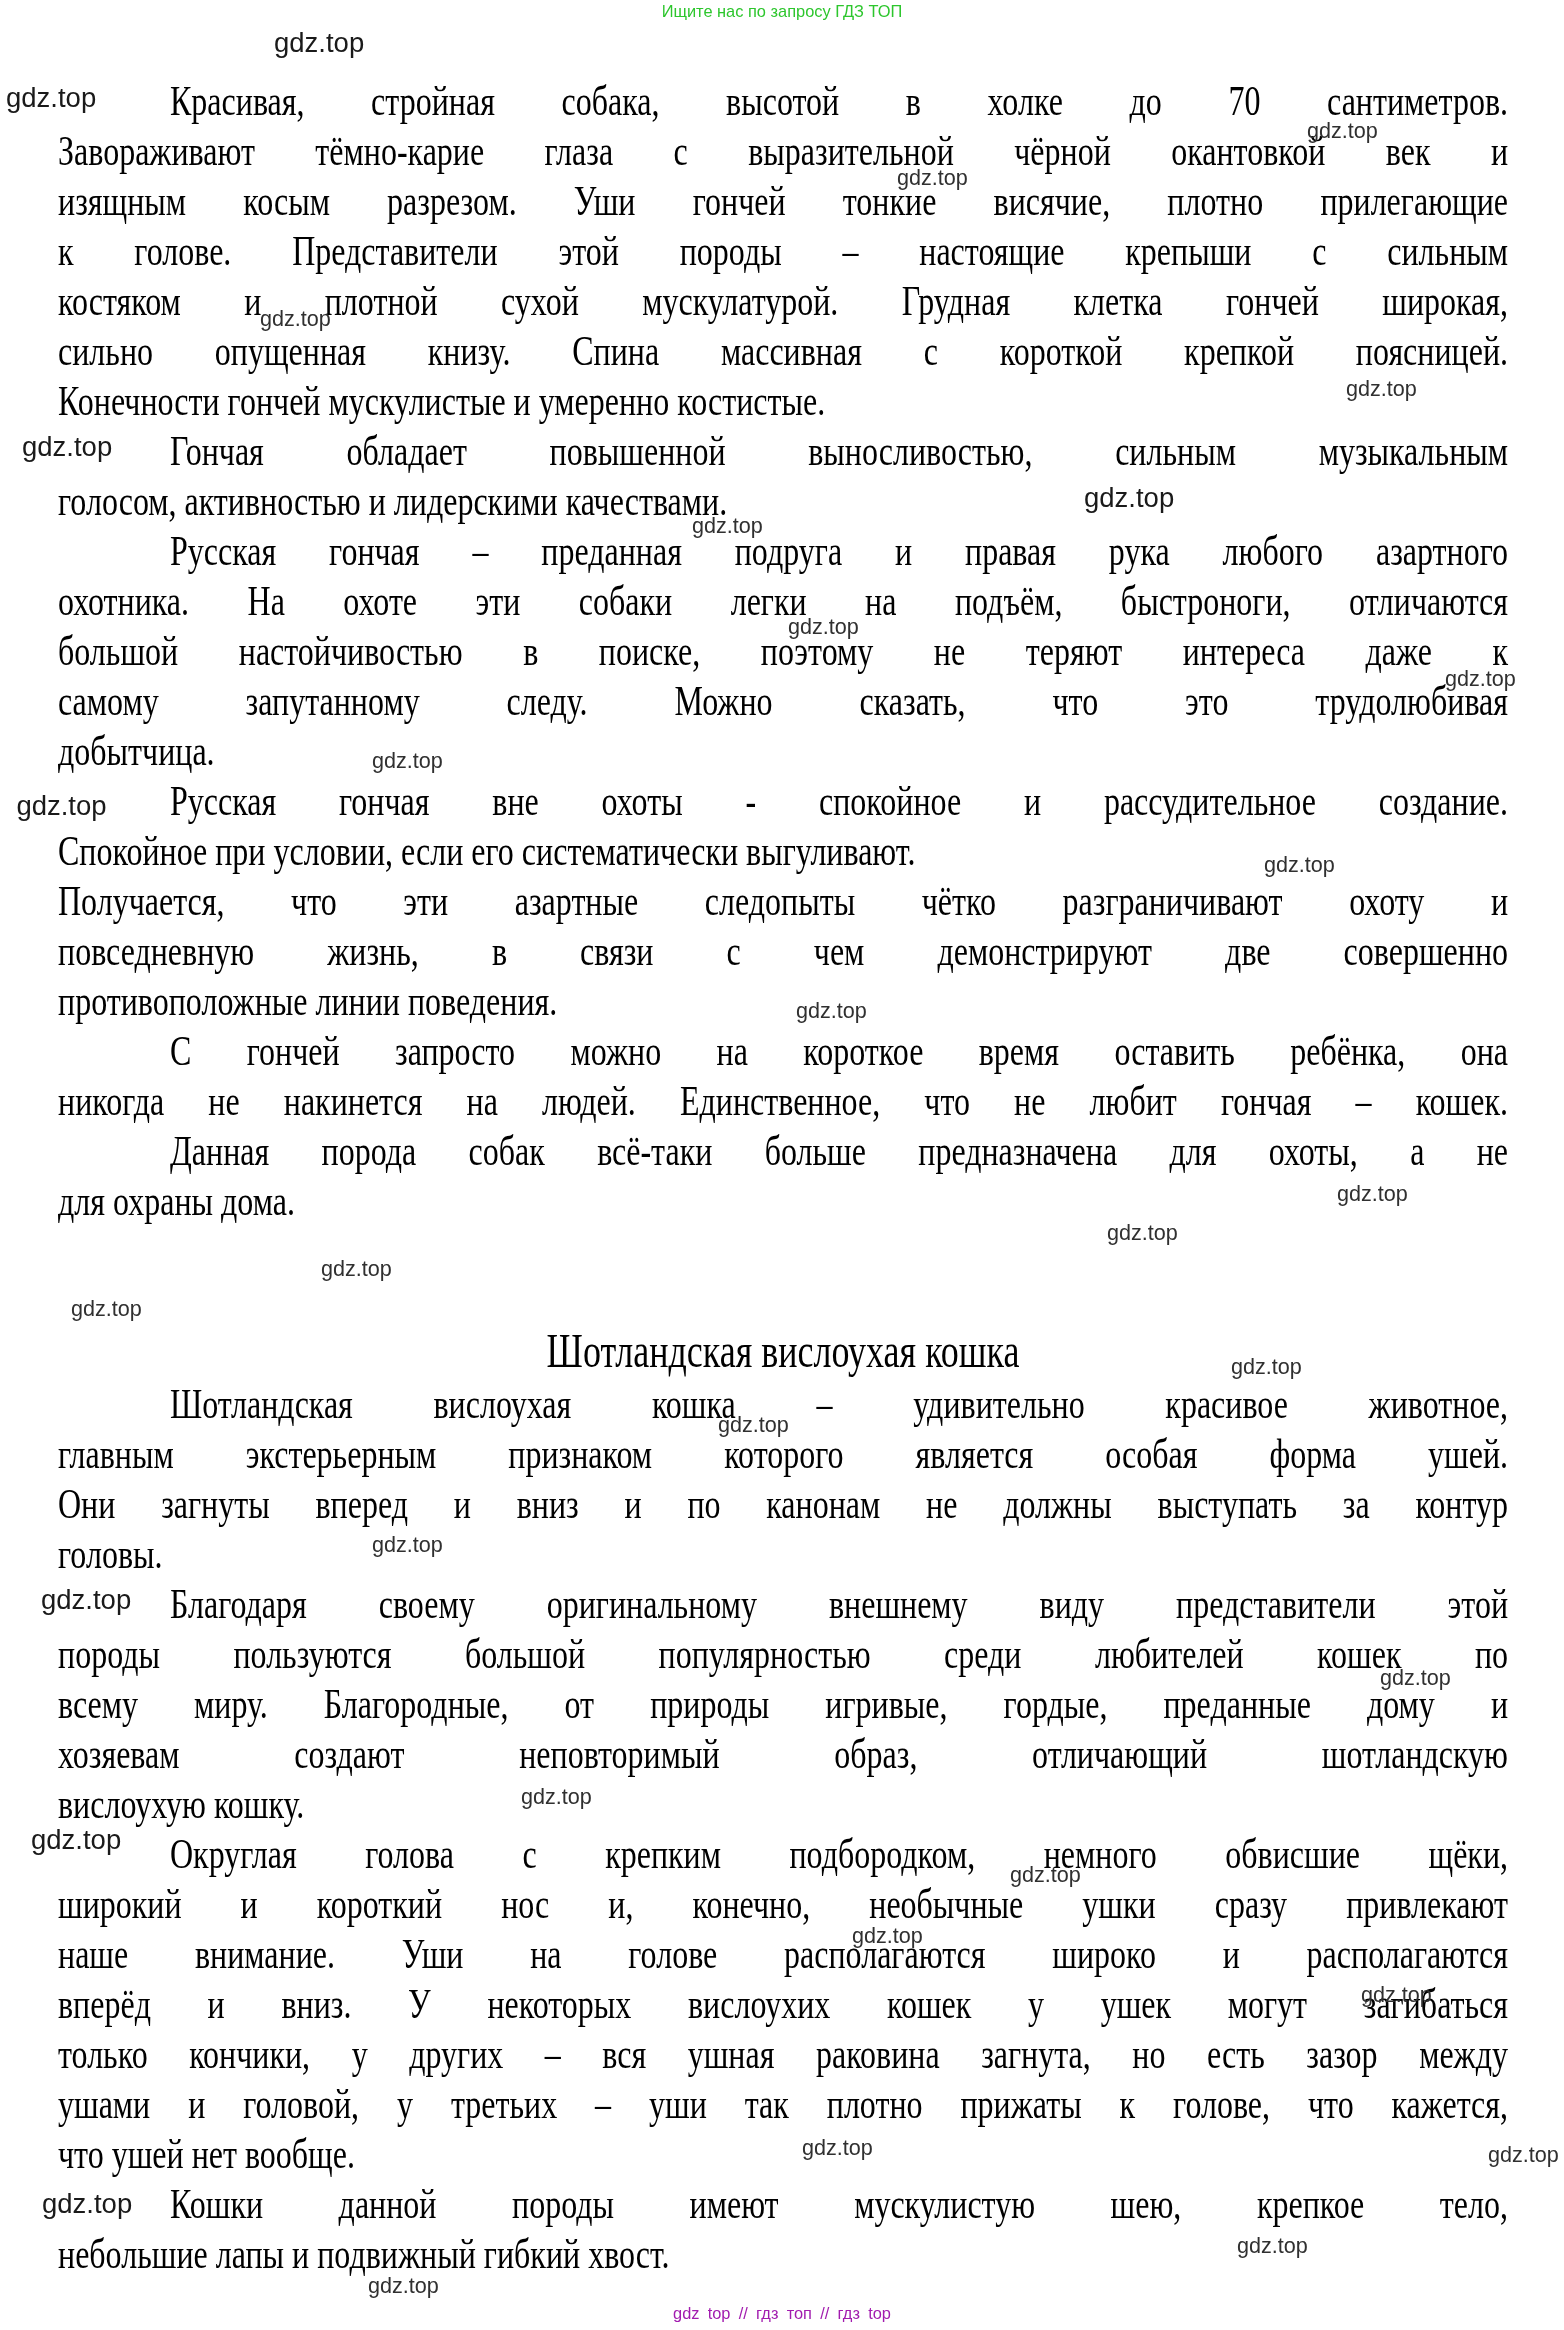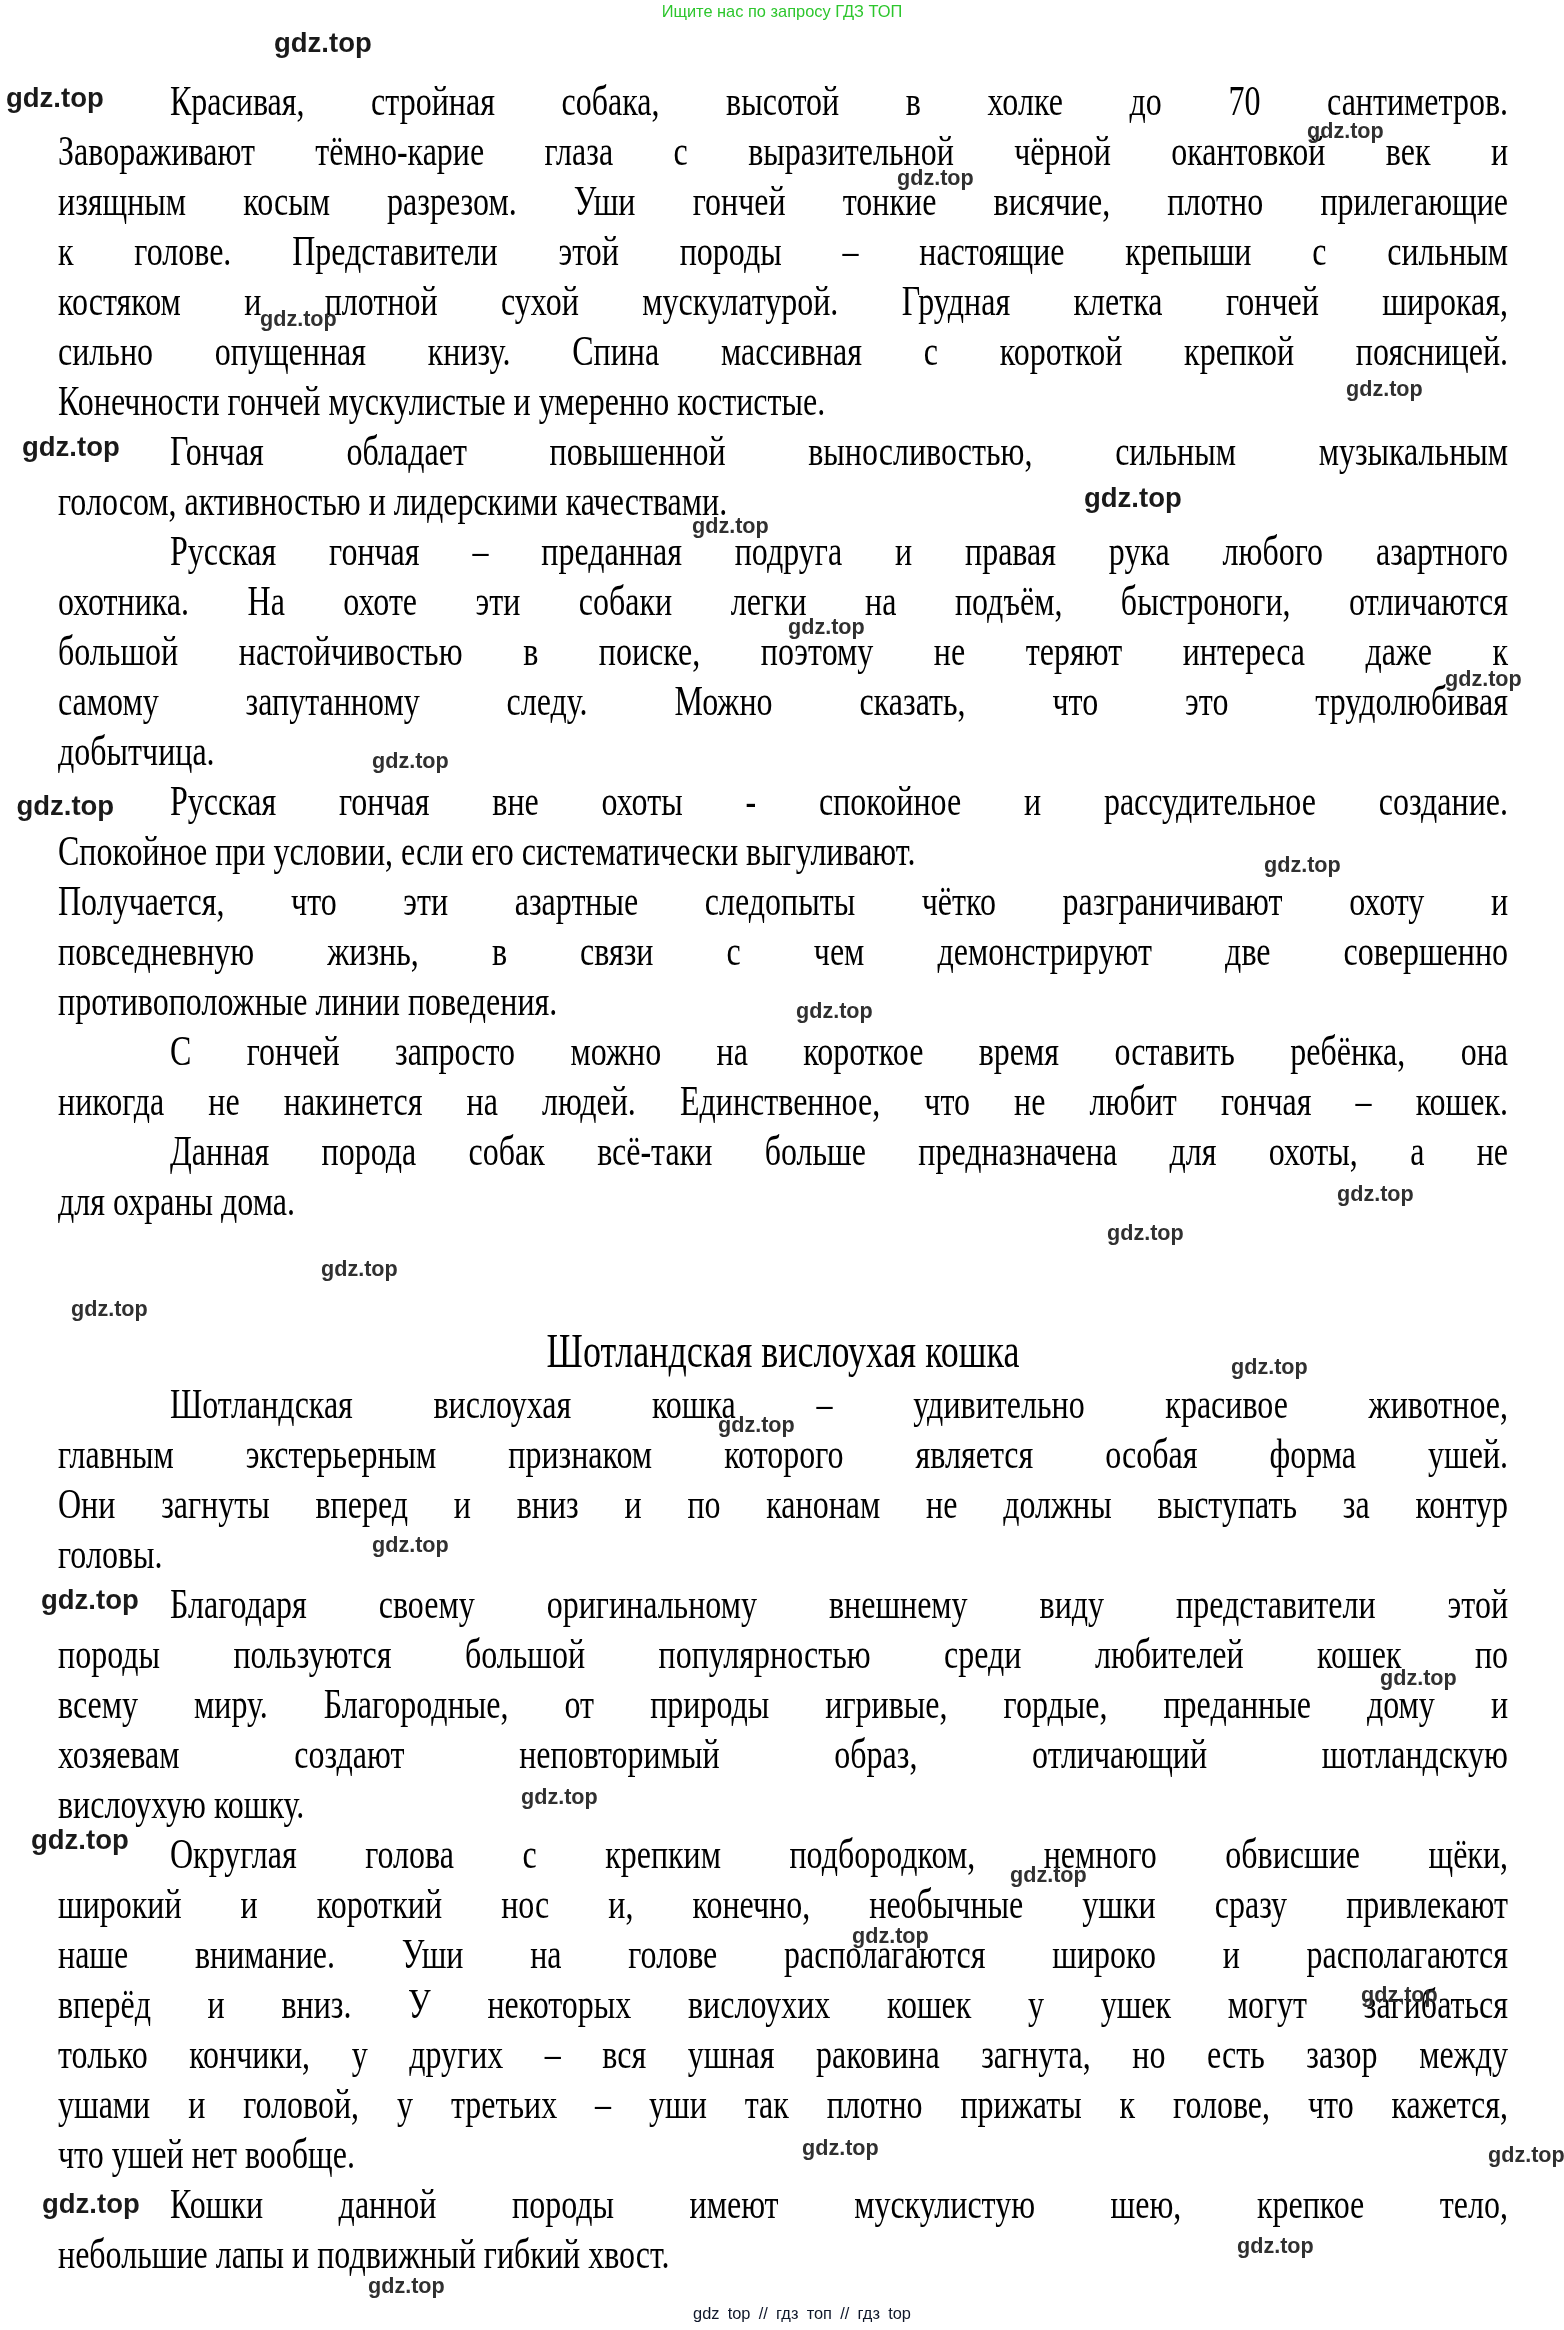--- a/index.html
+++ b/index.html
@@ -38,21 +38,21 @@
   .heading{
     position:absolute;top:1326px;left:58px;width:1450px;
     height:50px;line-height:50px;
     font-size:36px;color:#000;text-align:center;
     transform:scaleY(1.32);transform-origin:50% 50%;
     white-space:nowrap;
   }
   .wm{
     position:absolute;
     font-family:"Liberation Sans","DejaVu Sans",sans-serif;
-    font-size:21.6px;white-space:nowrap;font-weight:bold;
+    font-size:21.6px;white-space:nowrap;
   }
   .wm.lg{font-size:27.5px;}
 </style>
 </head>
 <body>
 
 <div class="page" style="background: rgb(255, 255, 255);">
   <div class="promo" style="color: rgb(45, 198, 45);">Ищите нас по запросу ГДЗ ТОП</div>
 
   <div class="body-text dog">
@@ -134,15 +134,15 @@
       <span class="wm" style="left: 1010px; top: 1862px; color: rgb(48, 48, 48);">gdz.top</span>
       <span class="wm" style="left: 852px; top: 1923px; color: rgb(48, 48, 48);">gdz.top</span>
       <span class="wm" style="left: 1361px; top: 1982px; color: rgb(48, 48, 48);">gdz.top</span>
       <span class="wm" style="left: 802px; top: 2135px; color: rgb(48, 48, 48);">gdz.top</span>
       <span class="wm" style="left: 1488px; top: 2142px; color: rgb(48, 48, 48);">gdz.top</span>
       <span class="wm lg" style="left: 42px; top: 2188px; color: rgb(26, 26, 26);">gdz.top</span>
       <span class="wm" style="left: 1237px; top: 2233px; color: rgb(48, 48, 48);">gdz.top</span>
       <span class="wm" style="left: 368px; top: 2273px; color: rgb(48, 48, 48);">gdz.top</span>
     </div>
 
-  <div class="footer" style="color: #0f172a; margin-left: 20px;">gdz top // гдз топ // гдз top</div>
+  <div class="footer" style="color: #a21caf;">gdz top // гдз топ // гдз top</div>
 </div>
 
 
 </body></html>

